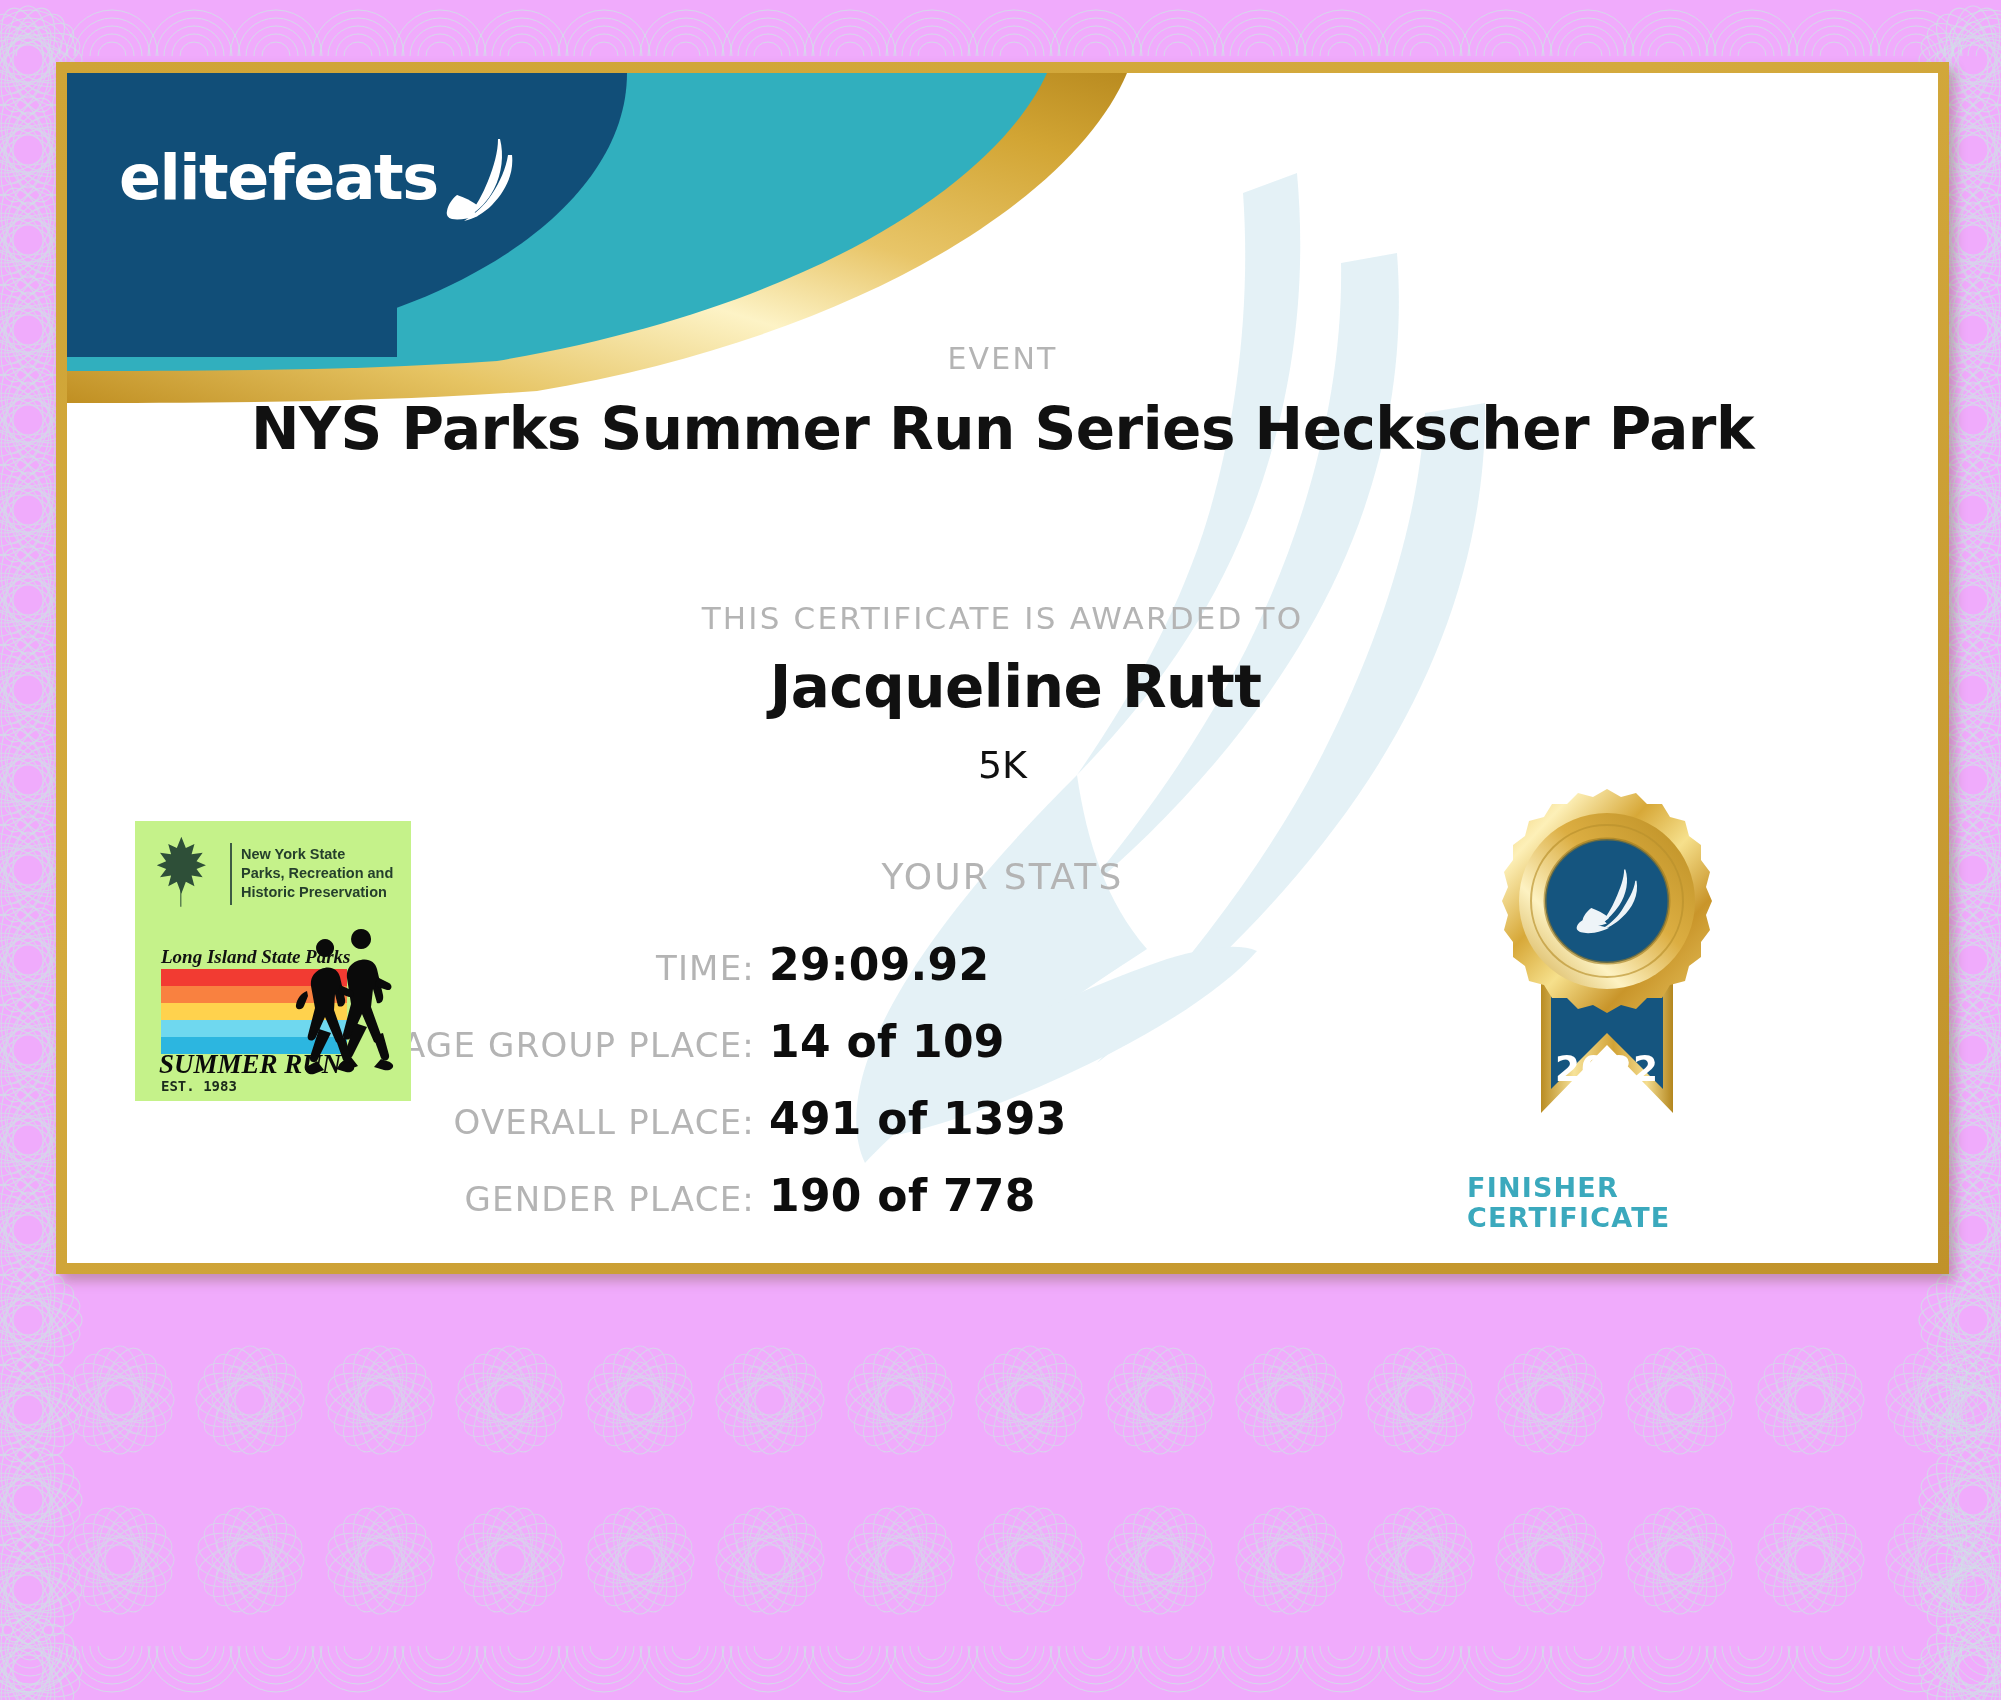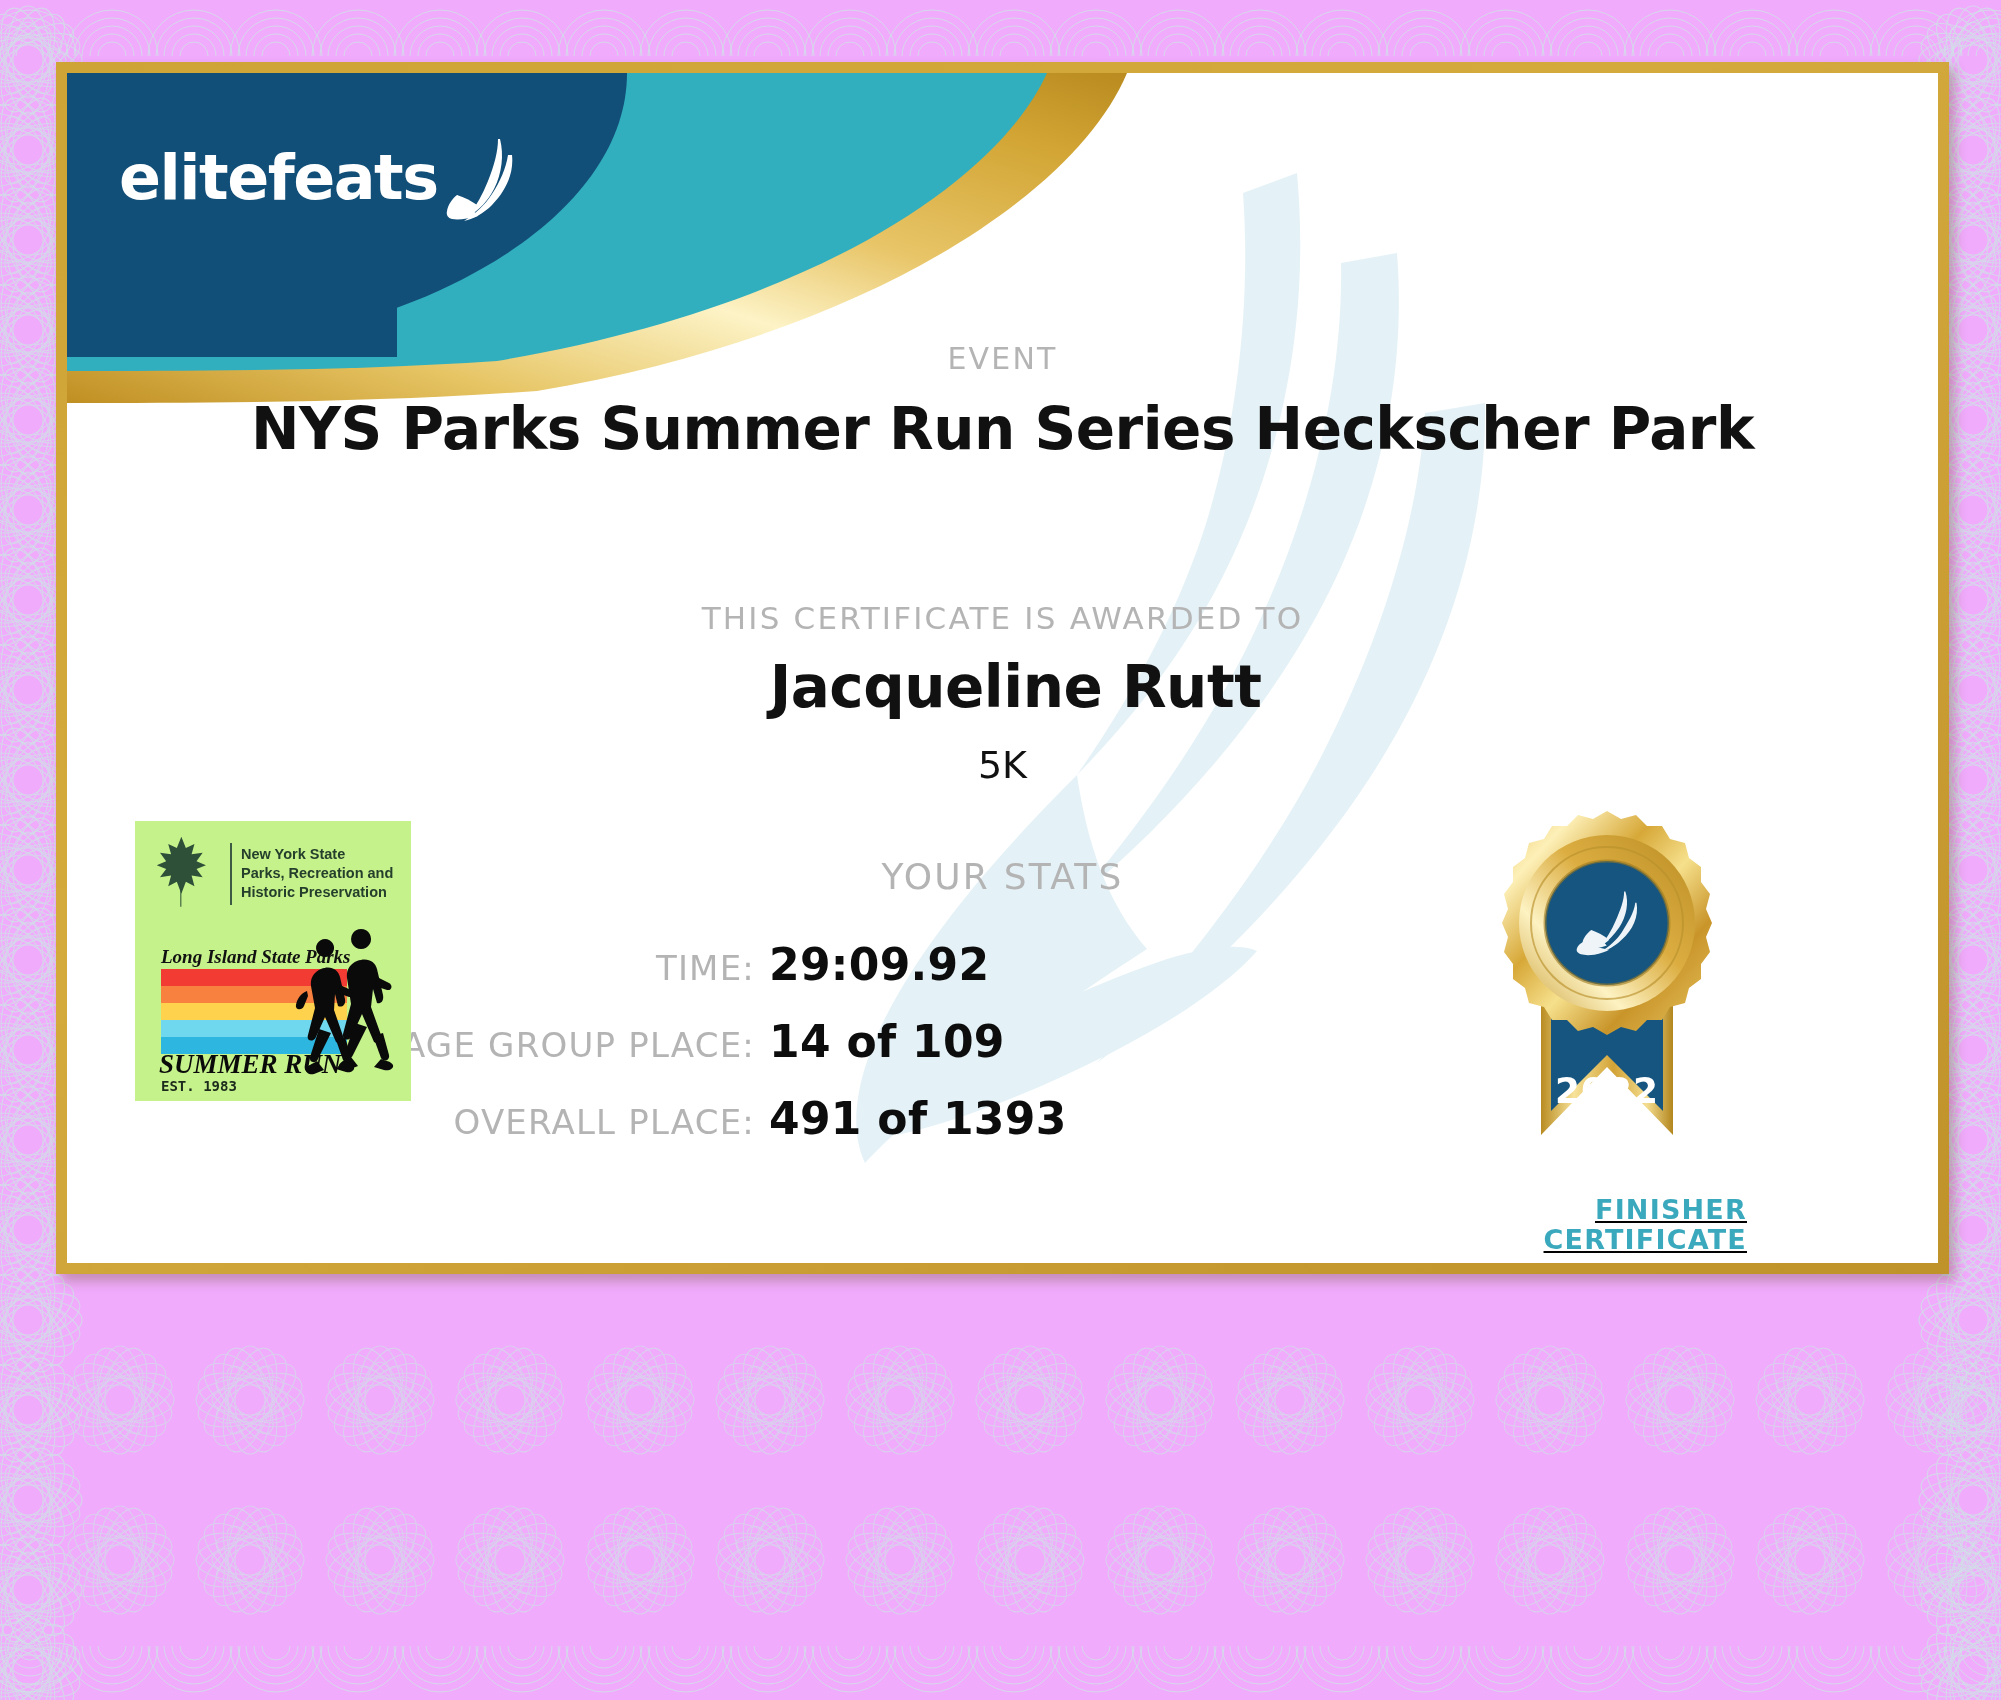--- a/index.html
+++ b/index.html
@@ -134,24 +134,23 @@
   #sponsor-logo {
     position:absolute;
     left:68px; top:748px;
     width:276px; height:280px;
     background:#c5f28a;
   }
 
   
   #medal-block {
     position:absolute;
-    left:1400px; top:732px;
+    left:1400px; top:710px;
     width:280px;
-    text-align:right;
-    text-decoration:underline;
+    text-align:left;
   }
   #medal-caption {
     margin-top:6px;
     color:#3ba9bd;
     font-size:27px;
     font-weight:700;
     letter-spacing:1.2px;
     line-height:1.12;
     font-family:"DejaVu Sans", sans-serif;
   }
@@ -637,20 +636,24 @@
           <span class="stat-label">TIME:</span>
           <span class="stat-value">29:09.92</span>
         </div>
         <div class="stat-row">
           <span class="stat-label">AGE GROUP PLACE:</span>
           <span class="stat-value">14 of 109</span>
         </div>
         <div class="stat-row">
           <span class="stat-label">OVERALL PLACE:</span>
           <span class="stat-value">491 of 1393</span>
+        </div>
+        <div class="stat-row">
+          <span class="stat-label">GENDER PLACE:</span>
+          <span class="stat-value">190 of 778</span>
         </div>
       </div>
 
       <div id="sponsor-logo">
         <svg width="276" height="280" viewBox="0 0 276 280">
           <rect width="276" height="280" fill="#c5f28a"></rect>
 
           <g transform="translate(16,14) scale(0.205)">
             <path fill="#2e4f38" d="M148,8 L170,64 L212,44 L198,94 L252,86
                      L222,128 L268,148 L222,166 L252,206 L198,198 L212,250

